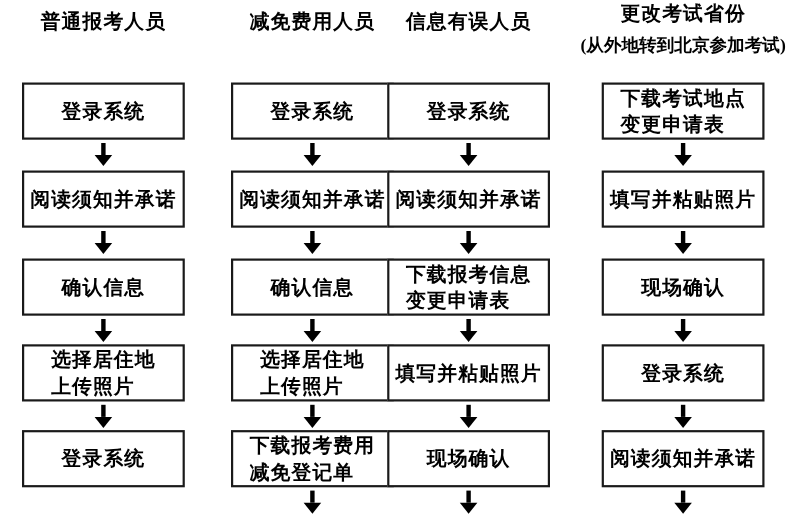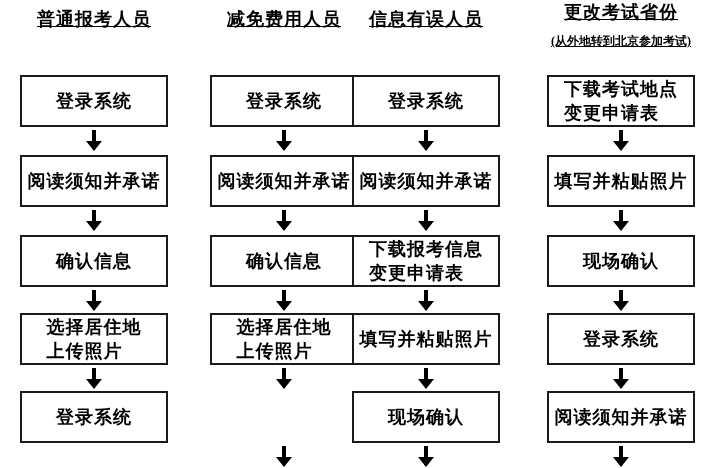--- a/index.html
+++ b/index.html
@@ -27,28 +27,27 @@
     position: absolute;
     top: 9px;
     left: 50%;
     transform: translateX(-50%);
     white-space: nowrap;
     text-align: center;
     font-size: 18px;
     font-weight: 600;
     letter-spacing: 1px;
     line-height: 20px;
-    text-decoration: underline;
   }
   .col-header.two-line {
     top: -2px;
     line-height: 29px;
   }
   .col-header.two-line .header-line:nth-child(2) {
-    font-size: 12px;
+    font-size: 16px;
     letter-spacing: 0;
   }
   .step-box {
     position: absolute;
     left: 0;
     width: 100%;
     height: 52px;
     border: 2px solid var(--border);
     background: var(--bg);
     display: flex;
@@ -169,20 +168,26 @@
       <div class="step-box" style="top: 313px;">
         <div class="step-text">
           <div class="step-line">选择居住地</div>
           <div class="step-line">上传照片</div>
         </div>
       </div>
       <div class="arrow" style="top: 368px;">
         <div class="arrow-stem"></div>
         <div class="arrow-head"></div>
       </div>
+      <div class="step-box" style="top: 391px;">
+        <div class="step-text">
+          <div class="step-line">下载报考费用</div>
+          <div class="step-line">减免登记单</div>
+        </div>
+      </div>
       <div class="arrow" style="top: 446px;">
         <div class="arrow-stem"></div>
         <div class="arrow-head"></div>
       </div>
     </div>
     <div class="col" style="left: 352px; width: 148px;">
       <div class="col-header">
         <div class="header-line">信息有误人员</div>
       </div>
       <div class="step-box" style="top: 75px;">

